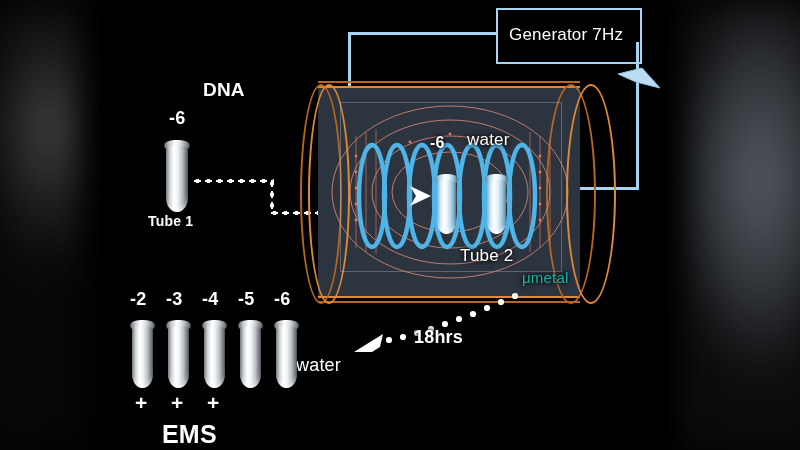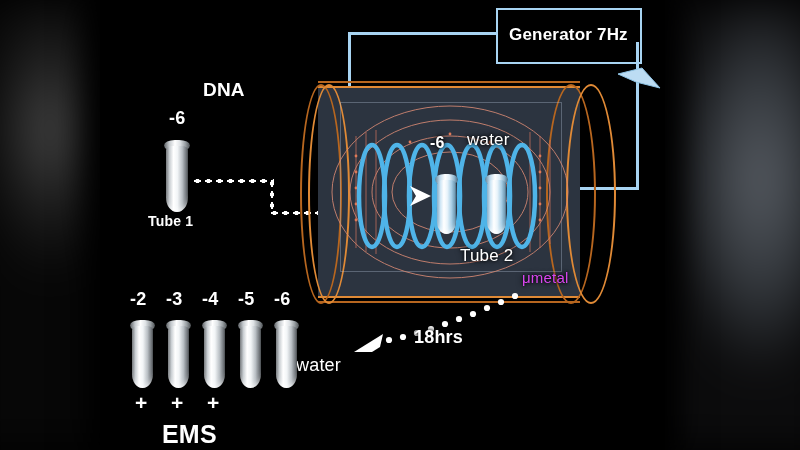--- a/index.html
+++ b/index.html
@@ -83,21 +83,21 @@
       <div class="body"></div>
     </div>
 
     <div class="lbl" style="left:48px;top:213px;font-size:14px;">Tube 1</div>
 
     <div class="dots h" style="left:92px;top:178px;width:82px;"></div>
     <div class="dots v" style="left:169px;top:178px;height:36px;"></div>
     <div class="dots h" style="left:169px;top:210px;width:125px;"></div>
 
     <div class="genbox" style="left:396px;top:8px;width:142px;height:52px;">
-      <div class="lbl" style="left:11px;top:15px;font-size:17px;font-weight:bold;">Generator 7Hz</div>
+      <div class="lbl" style="left:11px;top:15px;font-size:17px;font-weight:normal;">Generator 7Hz</div>
     </div>
 
     <div class="wire" style="left:248px;top:32px;width:150px;height:3px;"></div>
     <div class="wire" style="left:248px;top:32px;width:3px;height:156px;"></div>
     <div class="wire" style="left:248px;top:185px;width:38px;height:3px;"></div>
 
     <div class="wire" style="left:536px;top:42px;width:3px;height:148px;"></div>
     <div class="wire" style="left:430px;top:187px;width:109px;height:3px;"></div>
 
     <svg class="coilsvg" style="left:516px;top:62px;" width="46" height="34">
@@ -168,21 +168,21 @@
       <div class="tube blue" style="left:187px;top:88px;width:19px;height:60px;z-index:4;">
         <div class="cap"></div>
         <div class="body"></div>
       </div>
 
       <div class="lbl" style="left:130px;top:48px;font-size:16px;z-index:6;">-6</div>
       <div class="lbl" style="left:167px;top:44px;font-size:17px;font-weight:normal;z-index:6;">water</div>
 
       <div class="lbl" style="left:160px;top:160px;font-size:17px;font-weight:normal;z-index:6;">Tube 2</div>
 
-      <div class="lbl" style="left:222px;top:183px;font-size:15px;color:#d946ef;font-weight:normal;z-index:6;">μmetal</div>
+      <div class="lbl" style="left:222px;top:183px;font-size:15px;color:#14b8a6;font-weight:normal;z-index:6;">μmetal</div>
     </div>
 
     <svg class="coilsvg" style="left:180px;top:290px;" width="250" height="75">
       <g fill="#fff">
         <circle cx="235" cy="6" r="3.1"></circle>
           <circle cx="221" cy="12" r="3.1"></circle>
         <circle cx="207" cy="18" r="3.1"></circle>
           <circle cx="193" cy="24" r="3.1"></circle>
         <circle cx="179" cy="29" r="3.1"></circle>
           <circle cx="165" cy="34" r="3.1"></circle>

